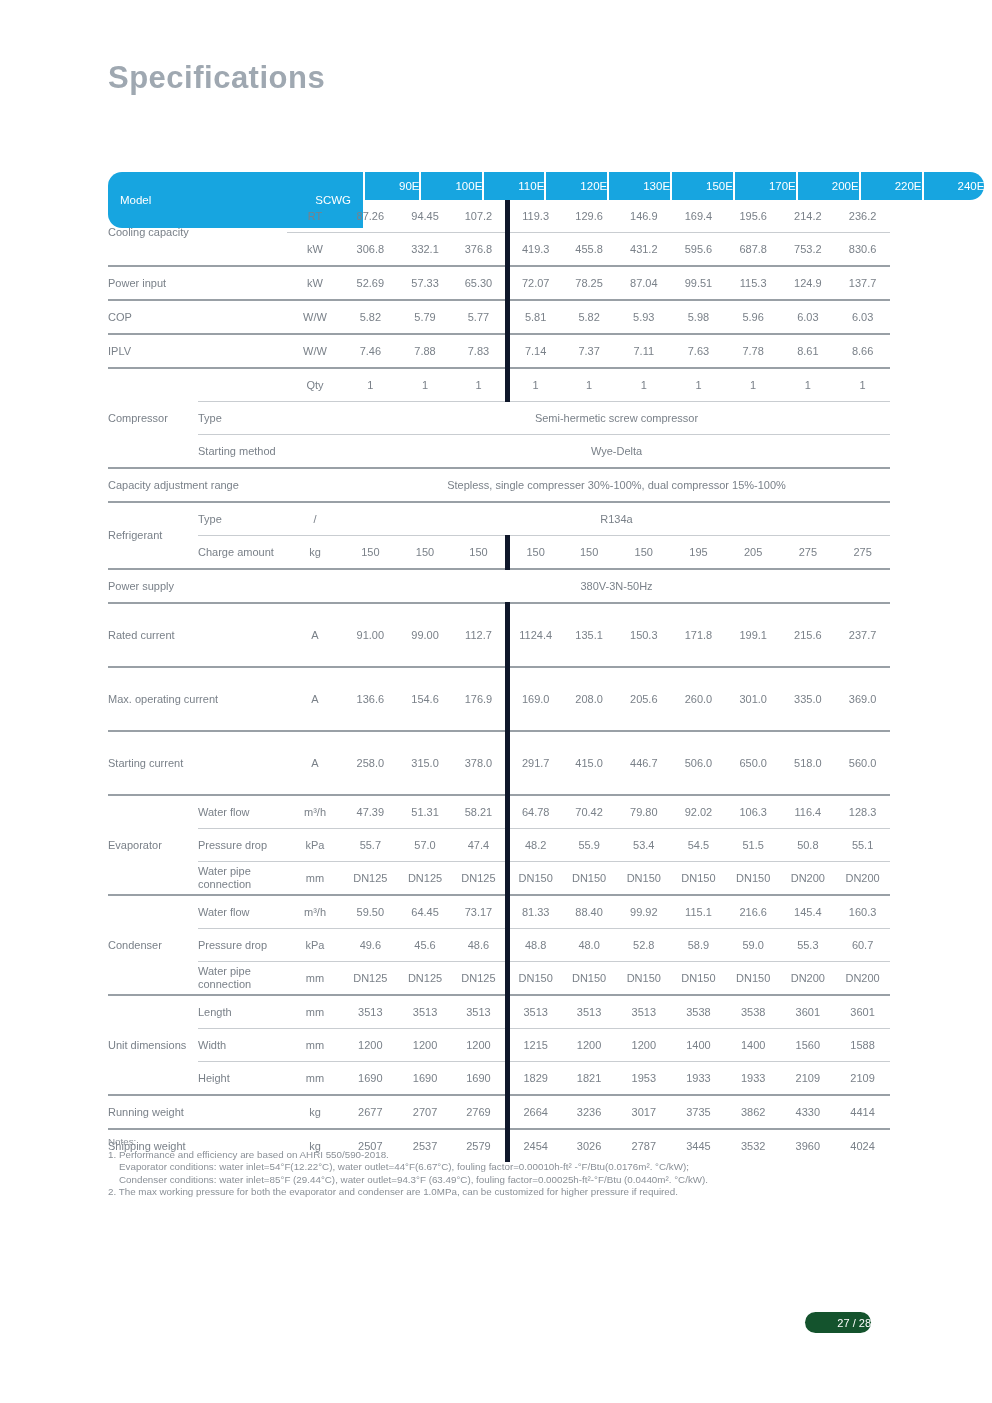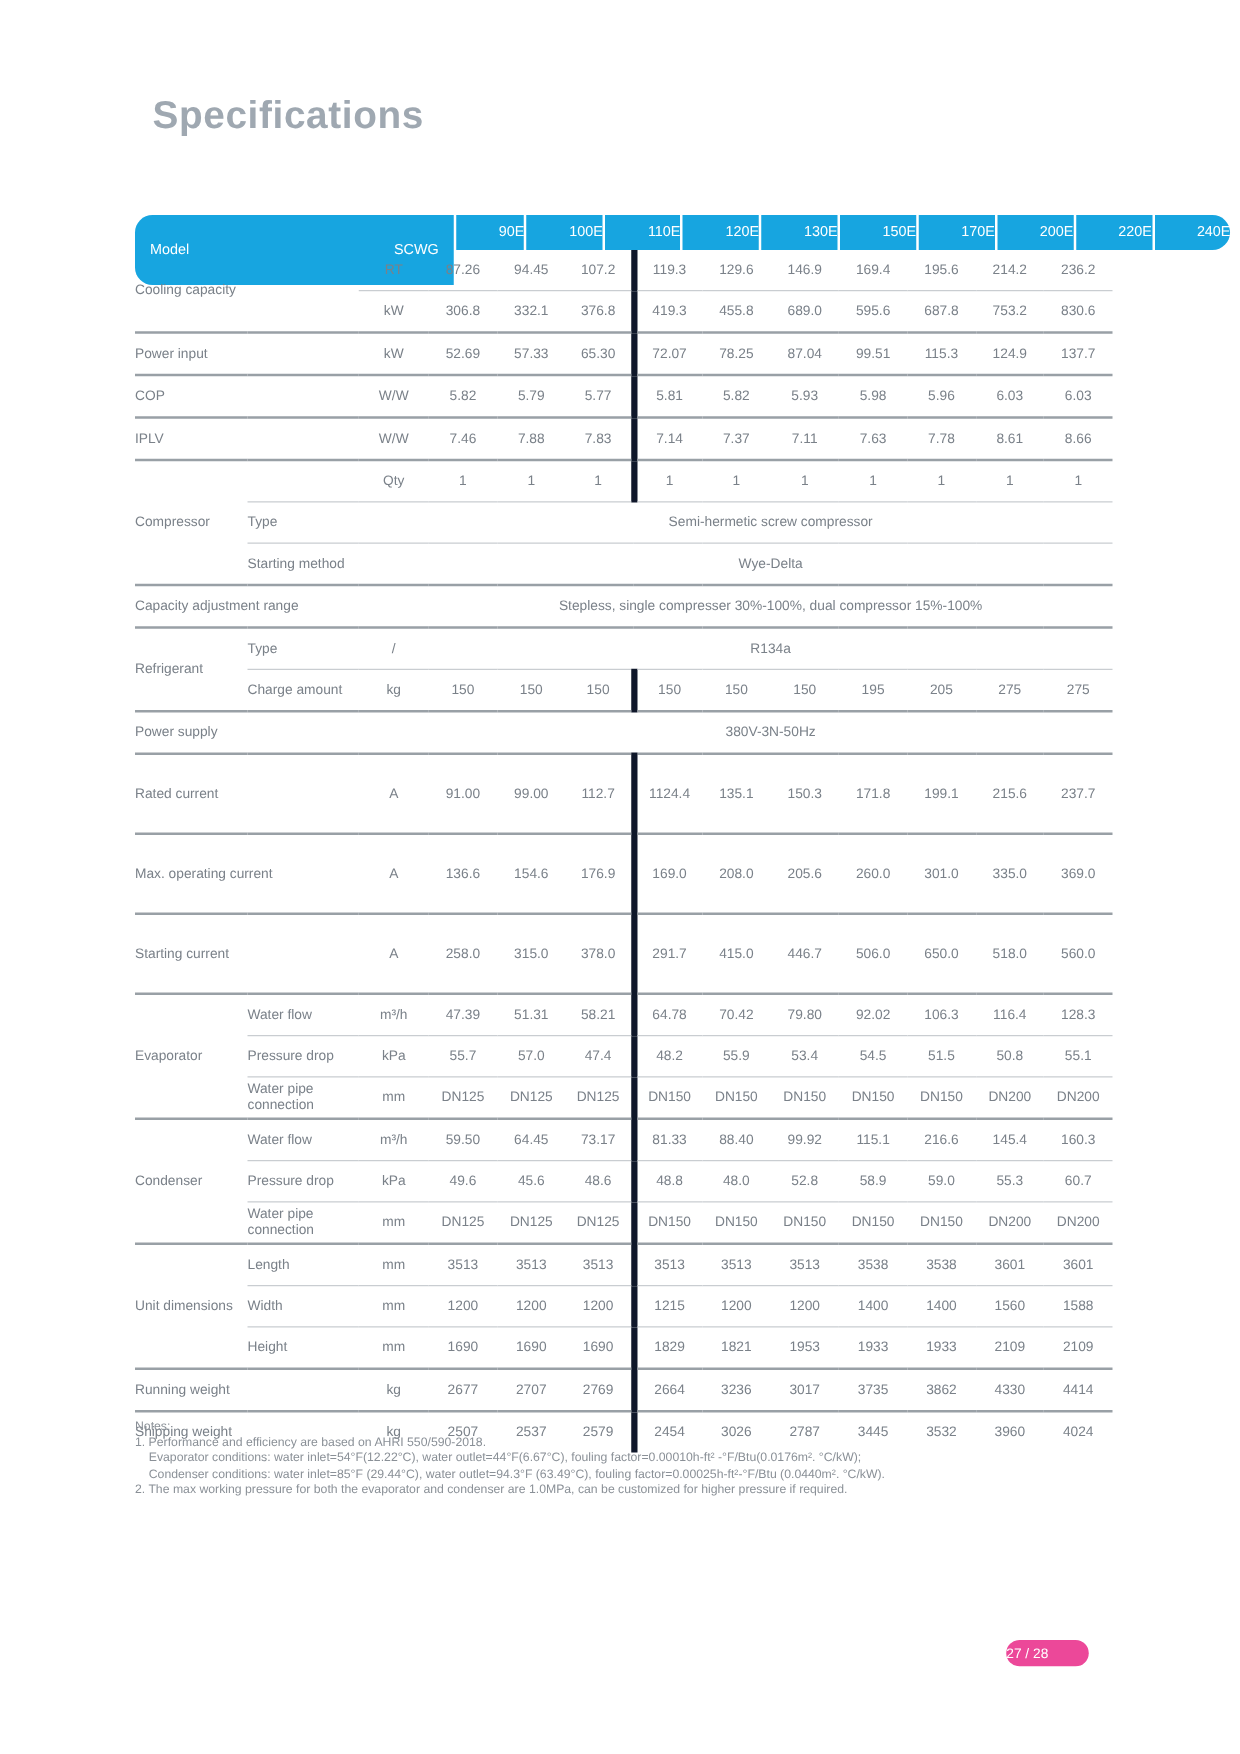--- a/index.html
+++ b/index.html
@@ -1,21 +1,21 @@
 <!DOCTYPE html>
 <html><head>
 <meta charset="utf-8">
 <style>
   html,body { margin:0; padding:0; background:#ffffff; }
   .page {
     position:relative; width:992px; height:1403px; background:#ffffff;
     font-family:"Liberation Sans", sans-serif; overflow:hidden;
   }
   .title {
-    position:absolute; left:106px; top:58px; margin:16px;
+    position:absolute; left:106px; top:58px; margin:2px;
     font-size:31px; font-weight:bold; color:#9fa8b1; letter-spacing:0.5px;
   }
   .table-wrap { position:absolute; left:108px; top:172px; width:782px; }
 
   
   .hdr { display:flex; gap:2px; height:28px; }
   .hdr-cell {
     background:#17a5e0; color:#ffffff; font-size:11.5px;
     display:flex; align-items:center; justify-content:center;
     height:28px;
@@ -46,22 +46,22 @@
 
   .notes {
     position:absolute; left:108px; top:1136px; width:810px;
     font-size:9.8px; color:#8a9097; line-height:1.28;
   }
   .note-line { white-space:nowrap; }
   .note-line.indent { padding-left:11px; }
 
   .page-badge {
     position:absolute; left:805px; top:1312px; width:66px; height:21px;
-    background:#ec4899; border-radius:10.5px; color:#ffffff;
-    font-size:11px; display:flex; align-items:center; justify-content:flex-start;
+    background:#14532d; border-radius:10.5px; color:#ffffff;
+    font-size:11px; display:flex; align-items:center; justify-content:flex-end;
   }
 </style>
 </head>
 <body>
 
 <div class="page">
   <h1 class="title">Specifications</h1>
 
   <div class="table-wrap">
     <div class="hdr">
@@ -112,21 +112,21 @@
             <td class="val">214.2</td>
             <td class="val">236.2</td>
           </tr>
           <tr>
             <td class="unit">kW</td>
             <td class="val">306.8</td>
             <td class="val">332.1</td>
             <td class="val">376.8</td>
             <td class="val coldiv">419.3</td>
             <td class="val">455.8</td>
-            <td class="val">689.0</td>
+            <td class="val">431.2</td>
             <td class="val">595.6</td>
             <td class="val">687.8</td>
             <td class="val">753.2</td>
             <td class="val">830.6</td>
           </tr>
         </tbody>
         <tbody class="bordered">
           <tr>
             <td class="glabel" rowspan="1" colspan="2">Power input</td>
             <td class="unit">kW</td>

